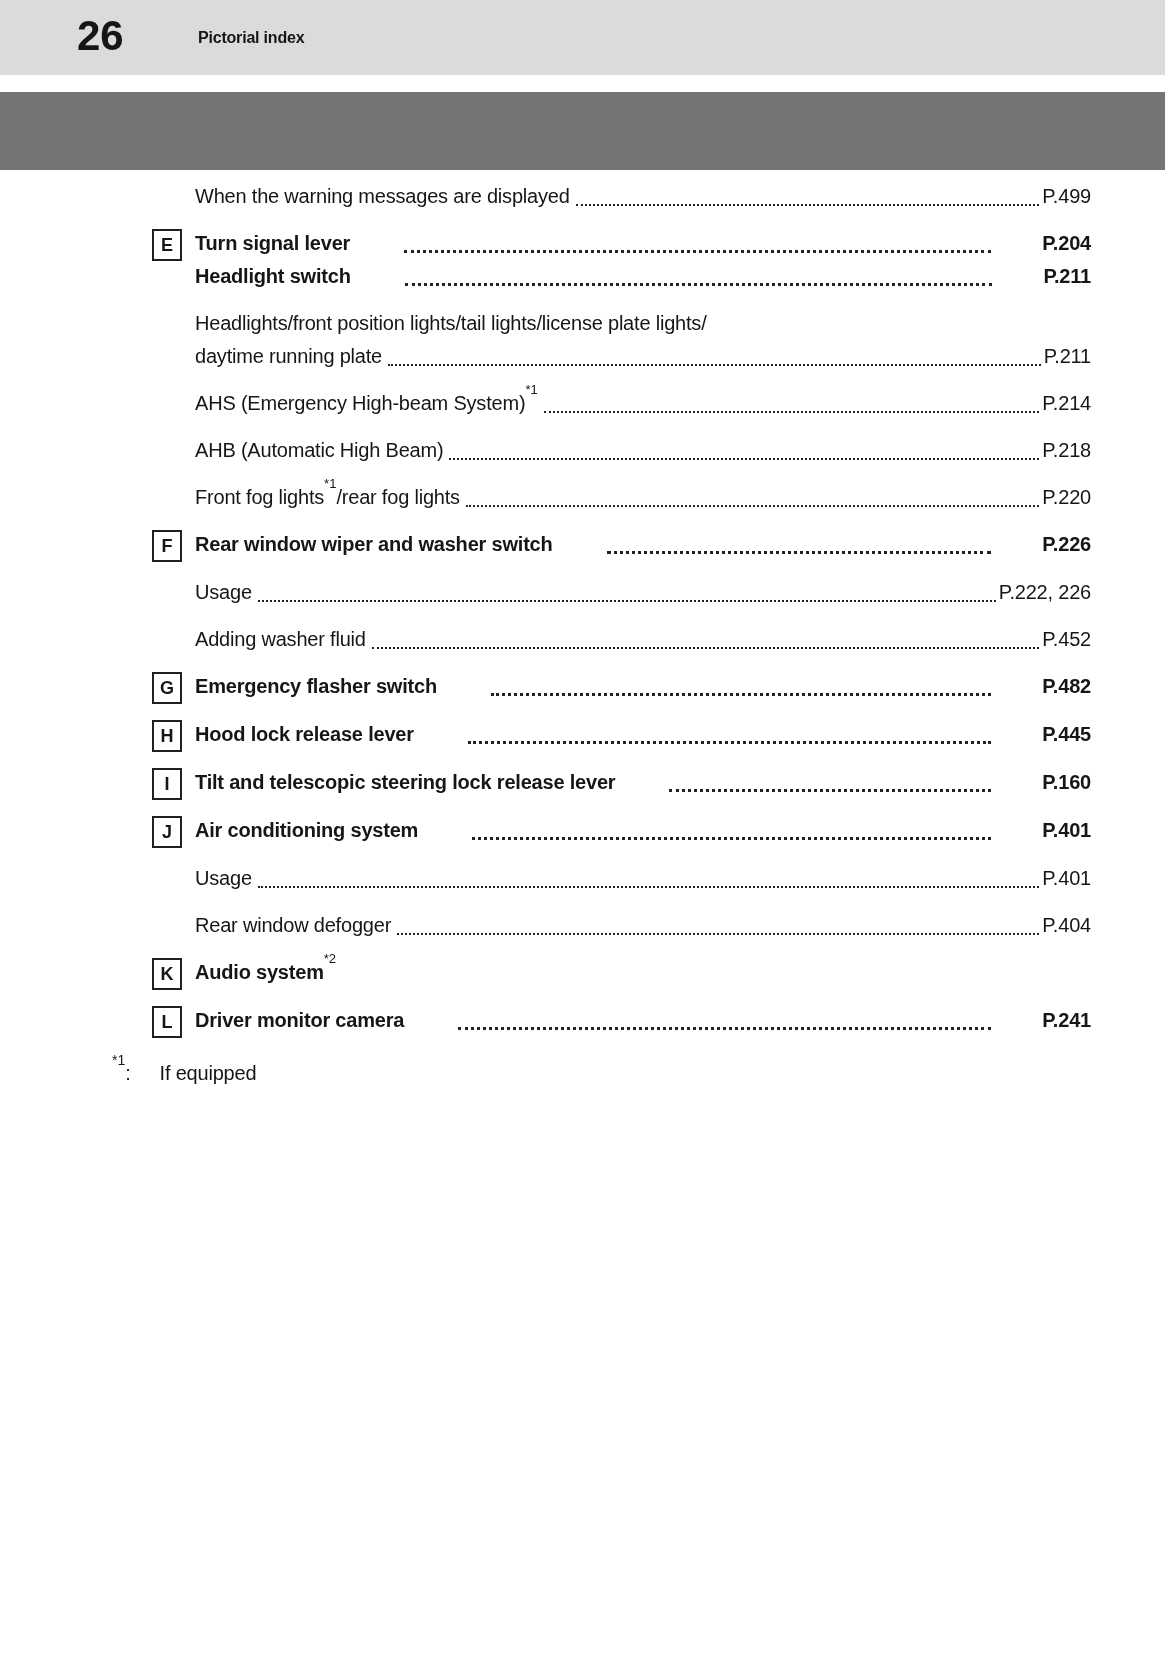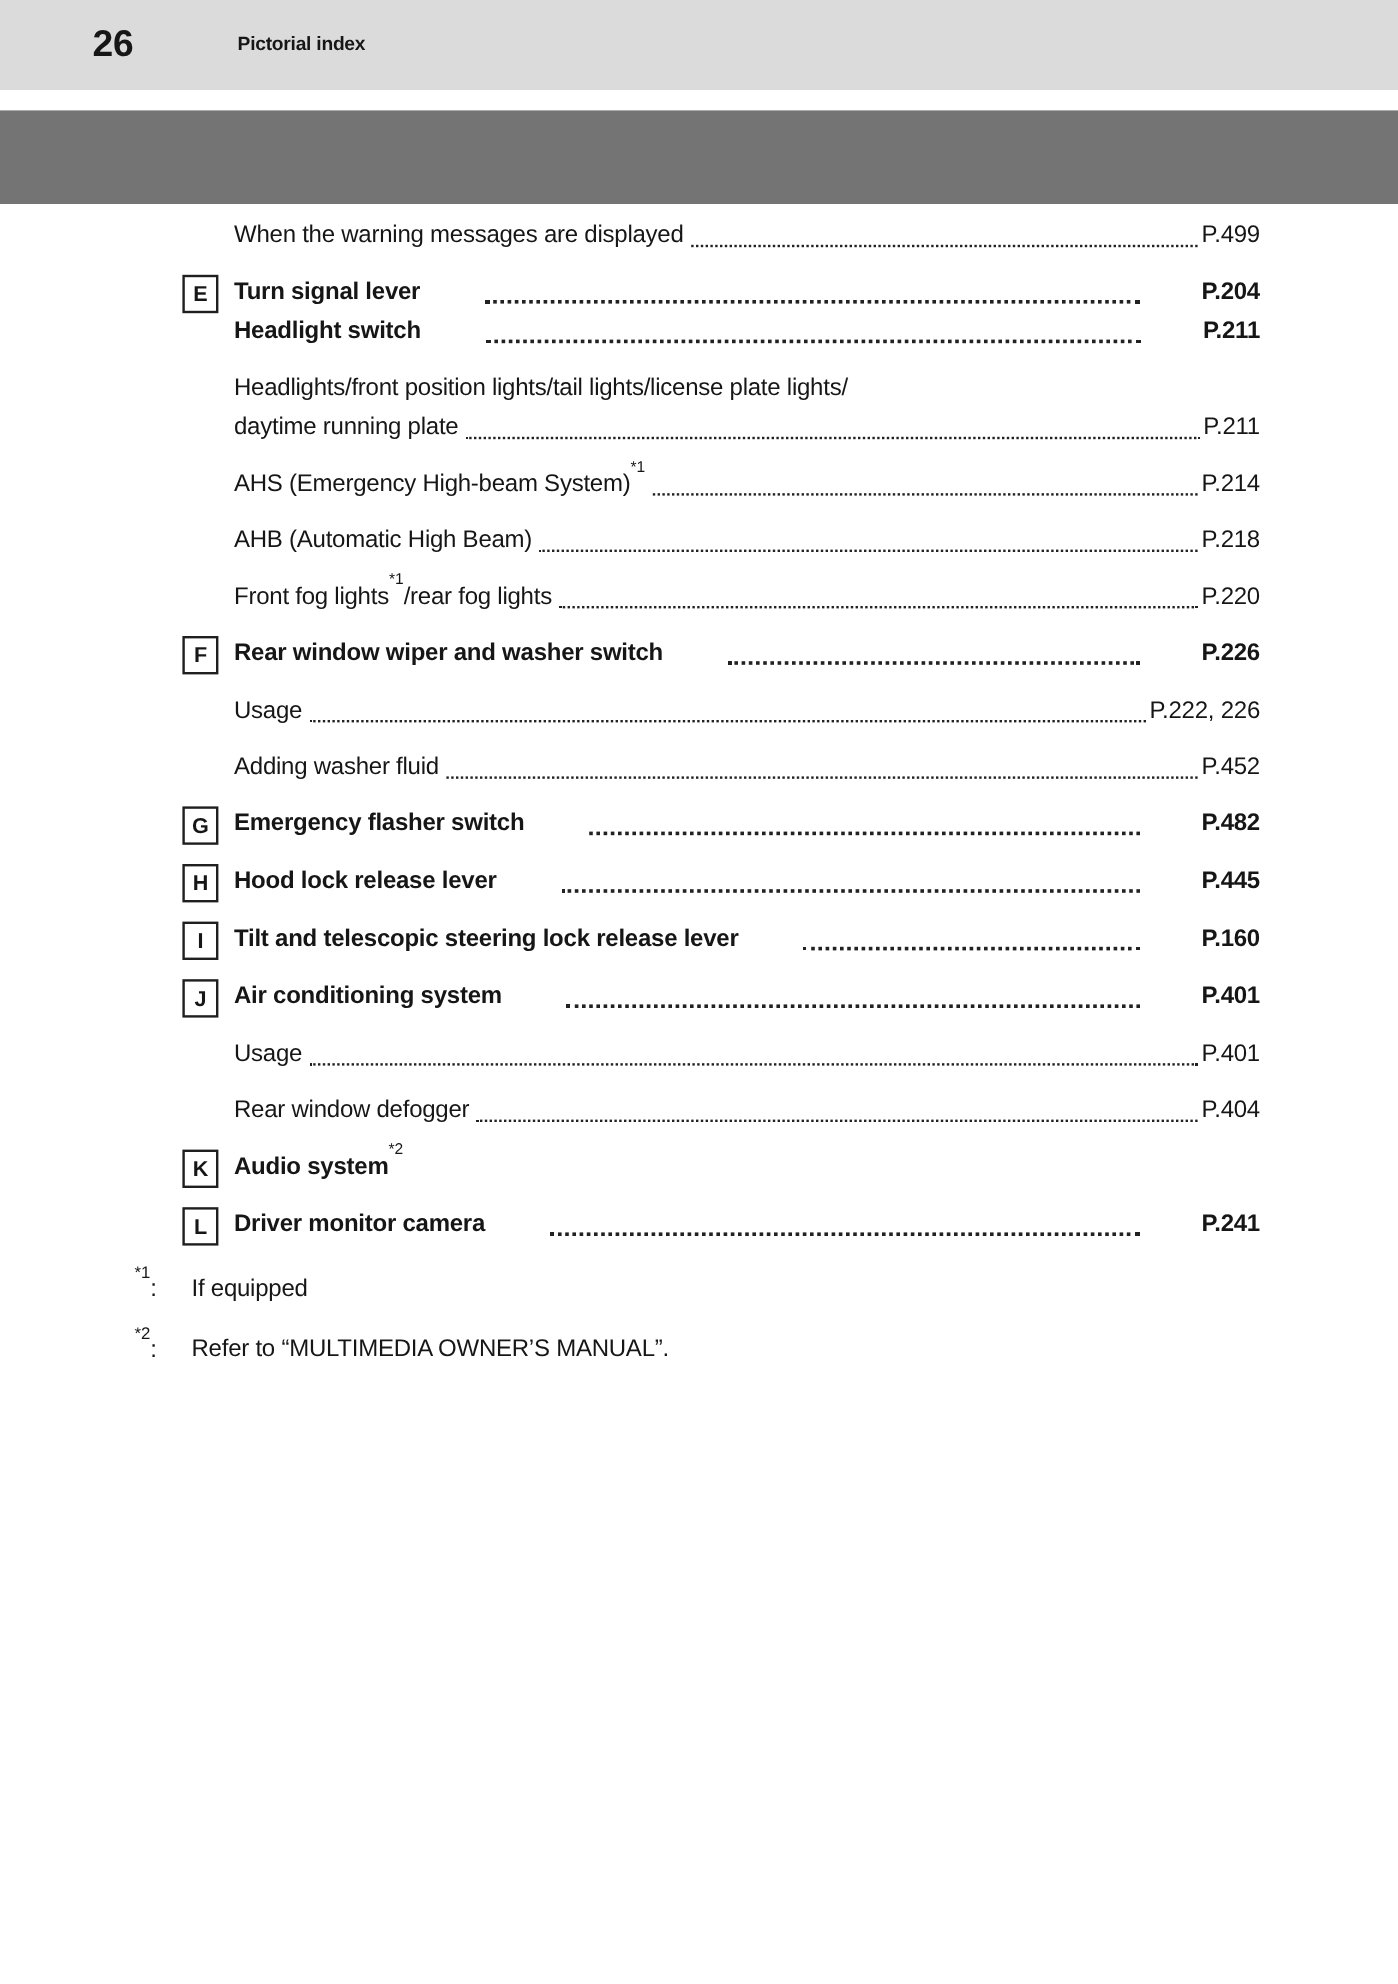--- a/index.html
+++ b/index.html
@@ -16,39 +16,39 @@
   .header-bar {
     position: relative;
     height: 75px;
     background: #dbdbdb;
   }
   .page-number {
     position: absolute;
     left: 77px;
     top: 50%;
     transform: translateY(-54%);
-    font-size: 31px;
+    font-size: 42px;
     font-weight: bold;
     letter-spacing: 0;
   }
   .section-title {
     position: absolute;
     left: 198px;
     top: 50%;
     transform: translateY(-52%);
     font-size: 16px;
     font-weight: bold;
   }
   .banner {
     margin-top: 17px;
     height: 78px;
     background: #747474;
   }
   .toc {
-    margin: 10px 115px 0 152px;
+    margin: 10px 74px 0 152px;
   }
   .block {
     display: flex;
     margin-bottom: 14px;
   }
   .letter-cell {
     flex: none;
     width: 43px;
     padding-top: 2px;
   }
@@ -313,18 +313,15 @@
             <span class="pageref">P.241</span>
           </div>
         </div>
       </div>
     </div>
 
   <div class="footnotes">
     <div class="footnote">
       <sup class="fn-marker">*1</sup><span>:</span><span class="fn-text">If equipped</span>
     </div>
-    <div class="footnote">
-      <sup class="fn-marker">*2</sup><span>:</span><span class="fn-text">Refer to “MULTIMEDIA OWNER’S MANUAL”.</span>
-    </div>
   </div>
 
 </div>
 
 </body></html>

